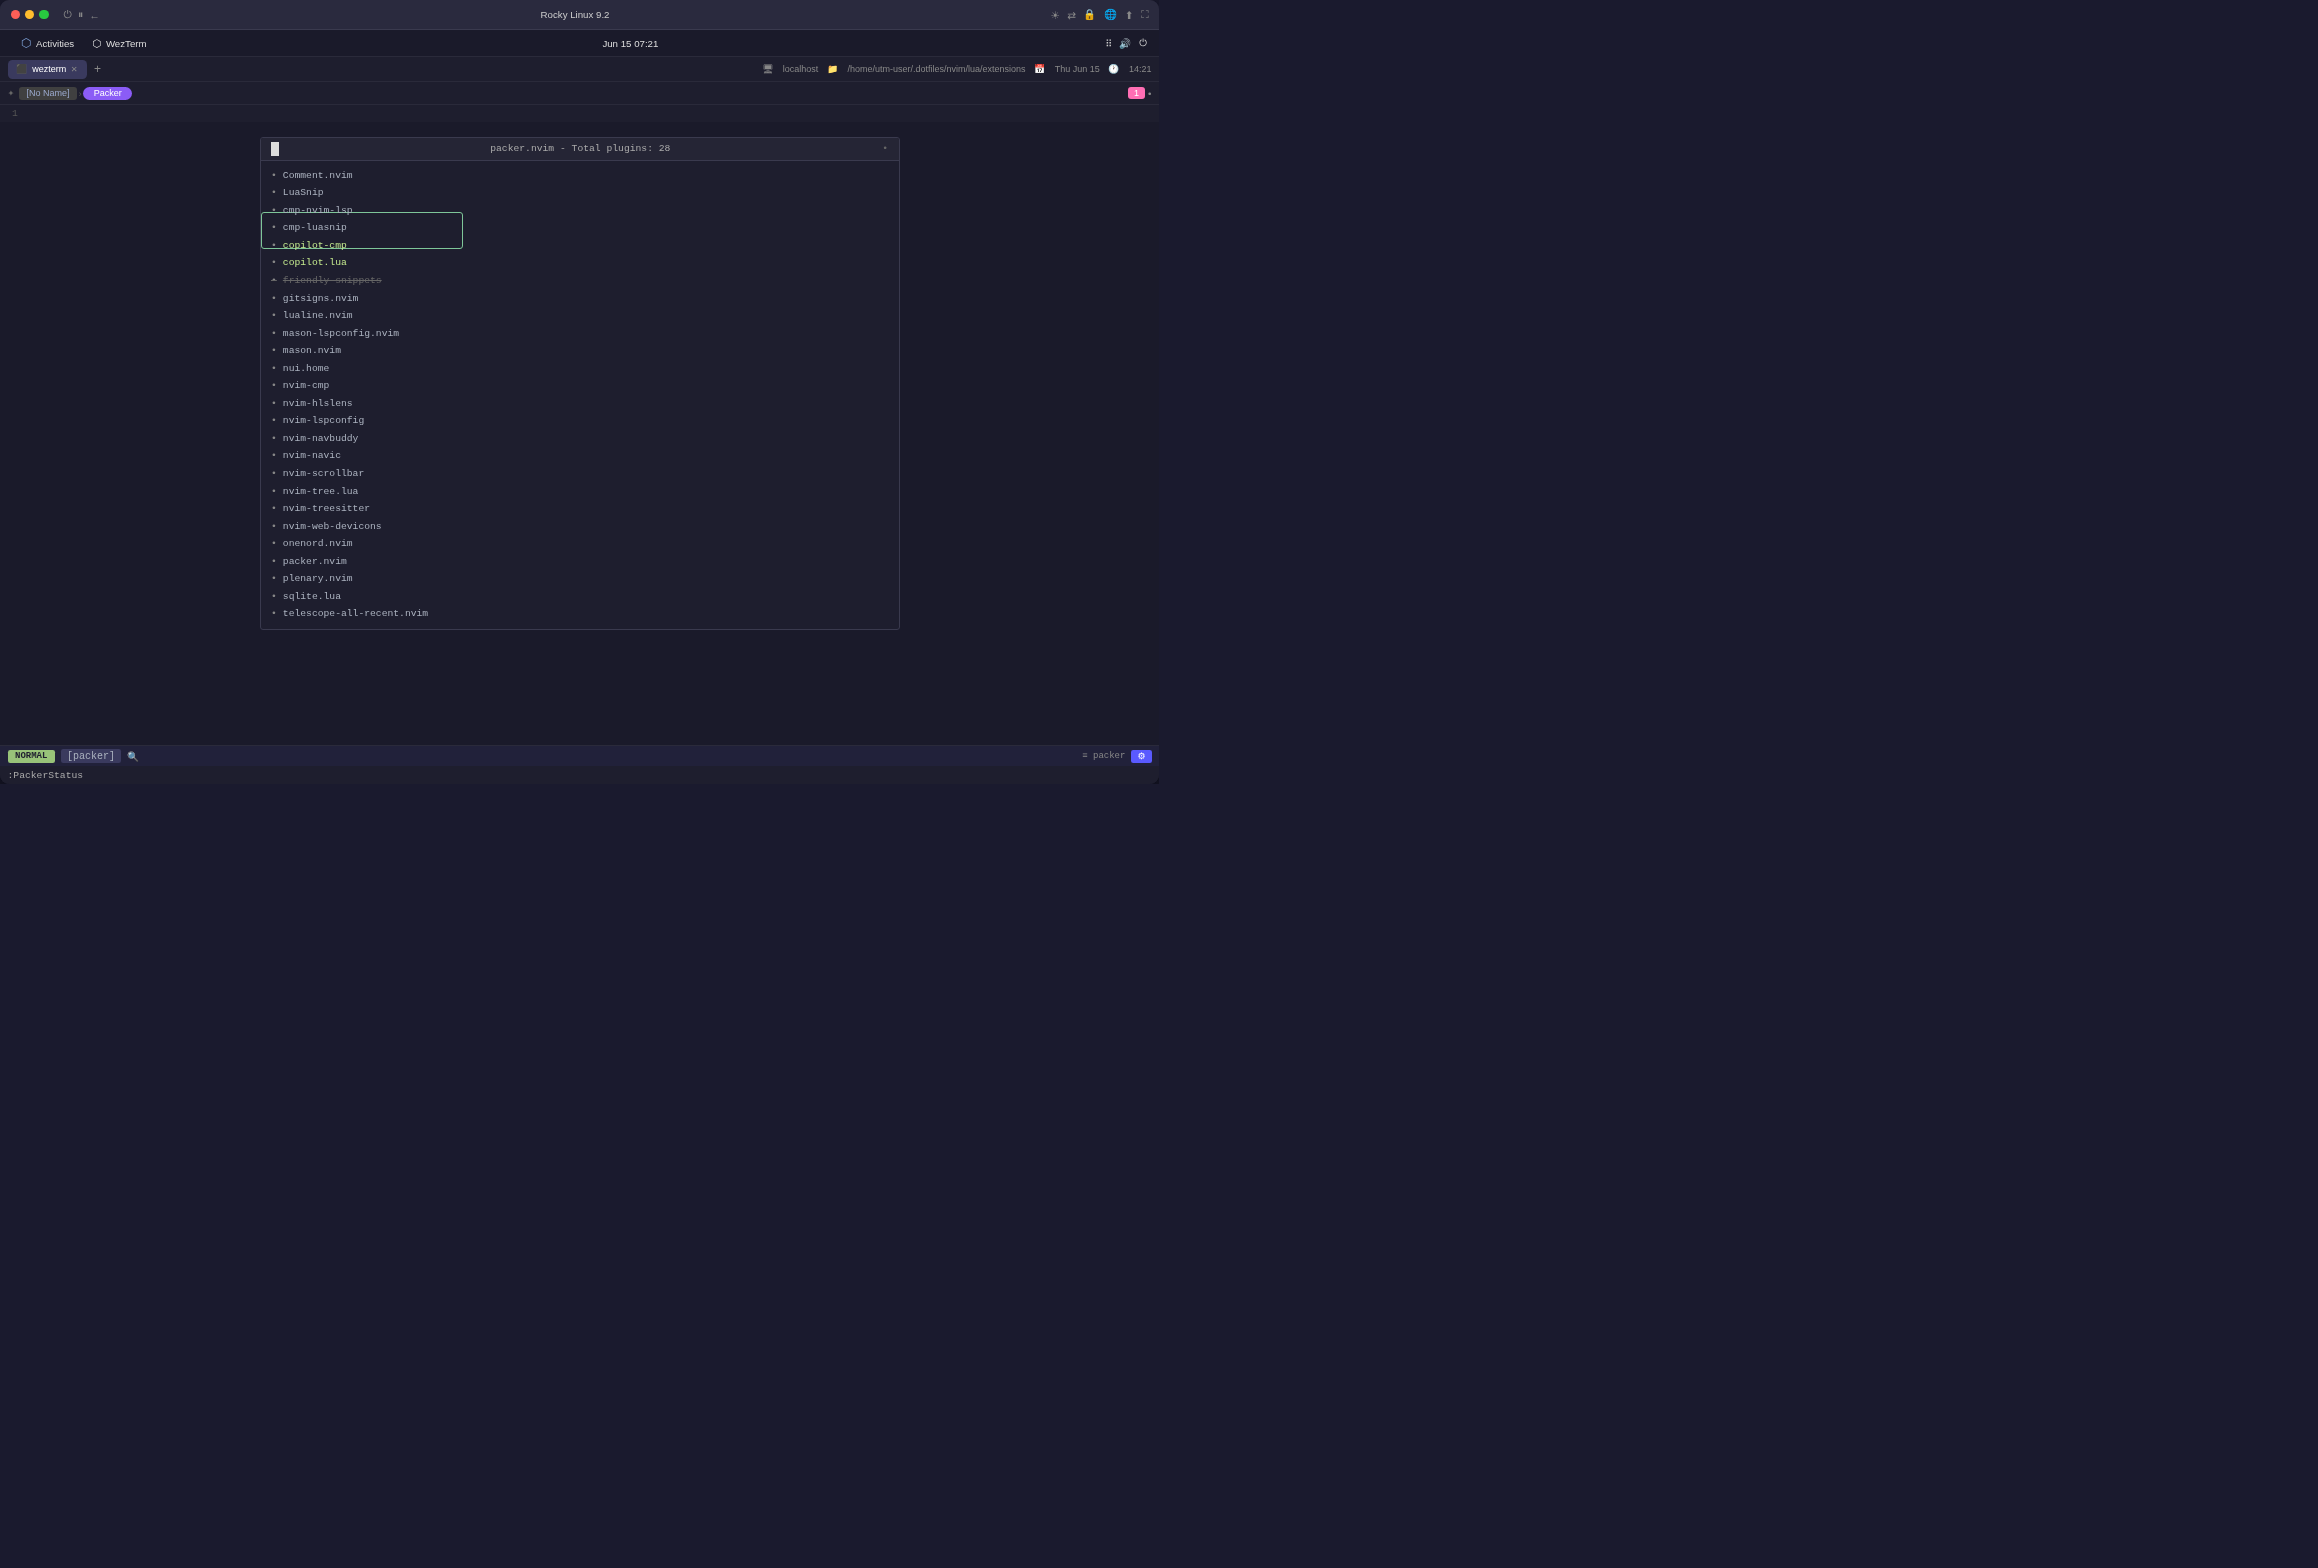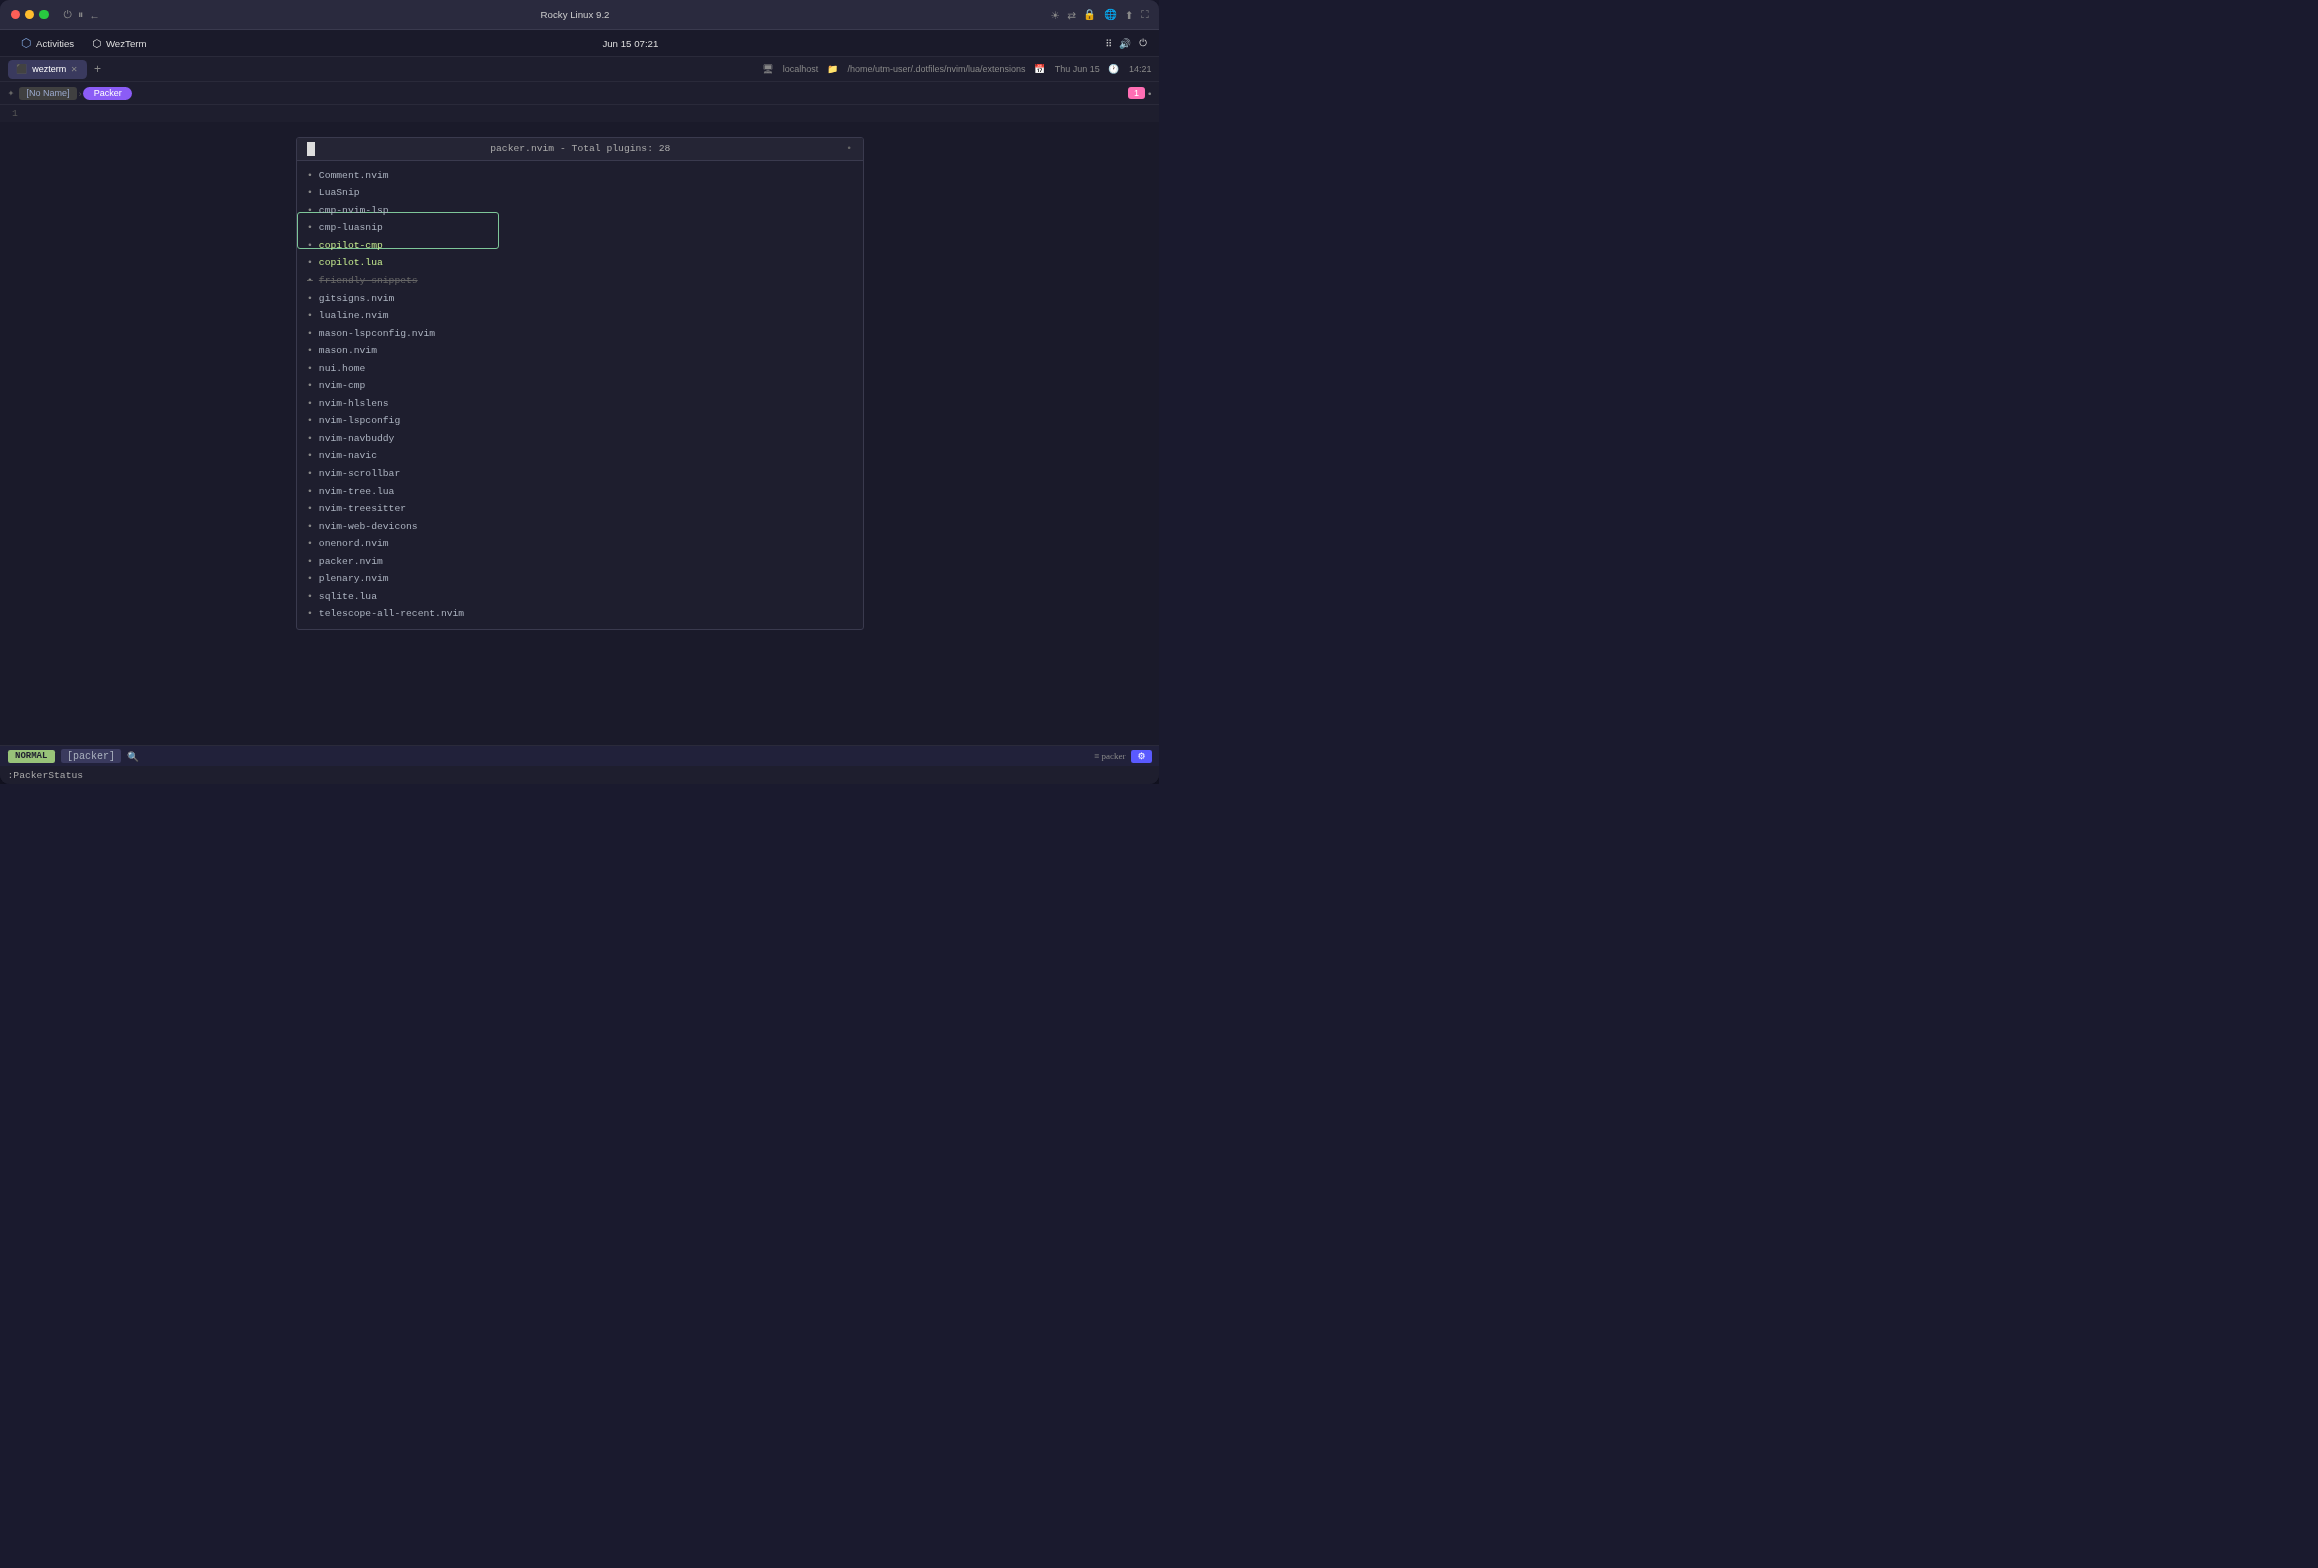--- a/index.html
+++ b/index.html
@@ -255,21 +255,21 @@
       display: flex;
       flex-direction: column;
       background: #1a1a2a;
       padding: 15px 0;
       overflow: hidden;
       position: relative;
     }
 
     .center-panel {
       margin: 0 auto;
-      width: 568px;
+      width: 640px;
       background: #1e1e2e;
       border: 0.7px solid #3a3a4e;
       border-radius: 3px;
       font-family: 'Courier New', Courier, monospace;
       font-size: 9.7px;
       overflow: hidden;
       display: flex;
       flex-direction: column;
     }
 
@@ -386,21 +386,21 @@
       display: flex;
       align-items: center;
       gap: 6px;
       color: #888;
       font-size: 9px;
     }
 
     .status-packer {
       color: #888;
       font-size: 9px;
-      font-family: Liberation Serif, serif;
+      font-family: Liberation Mono, monospace;
     }
 
     .status-gear {
       background: #5a5aff;
       color: #fff;
       border-radius: 2.2px;
       padding: 1.5px 6px;
       font-size: 9px;
     }
 

